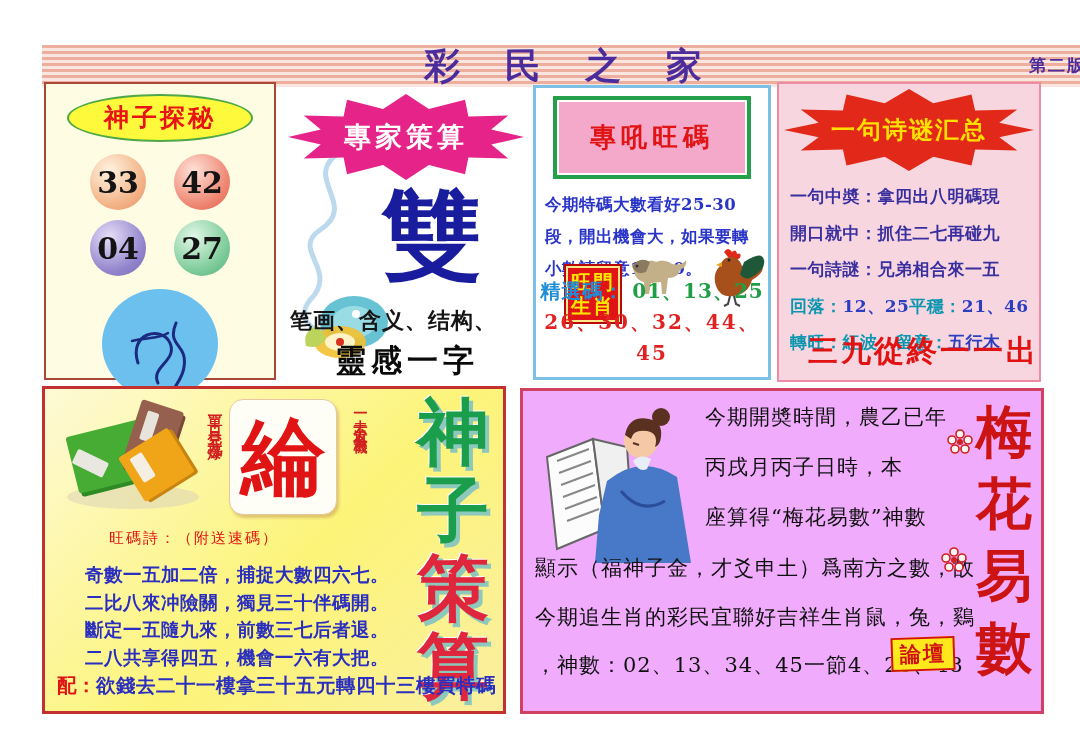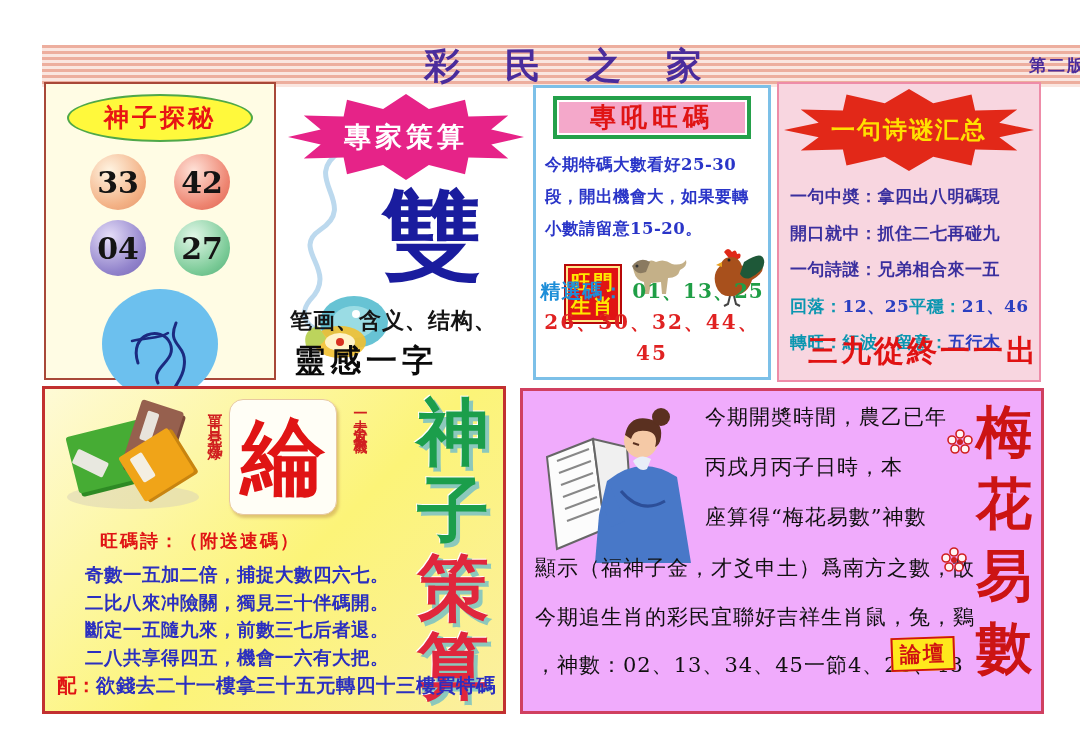--- a/index.html
+++ b/index.html
@@ -32,28 +32,28 @@
   .sec-zhuanjia{left:282px;top:88px;width:248px;height:292px;}
   .starburst{position:absolute;}
   .star-label{position:absolute;left:0;top:0;width:100%;height:100%;display:flex;align-items:center;justify-content:center;
     font-weight:bold;letter-spacing:4px;}
   .star-magenta{left:6px;top:6px;width:236px;height:86px;}
   .star-magenta .star-label{color:#ffffff;font-size:27px;}
   .shuang{position:absolute;left:75px;top:92px;width:150px;text-align:center;
     font-family:"DejaVu Serif",serif;font-weight:bold;font-size:100px;line-height:110px;color:#1A1C9E;}
   .zj-line1{position:absolute;left:8px;top:218px;width:240px;font-family:"DejaVu Serif",serif;
     font-weight:bold;font-size:22px;color:#151515;letter-spacing:1px;}
-  .zj-line2{position:absolute;left:12px;top:252px;width:248px;text-align:left;
+  .zj-line2{position:absolute;left:1px;top:252px;width:248px;text-align:center;
     font-weight:bold;font-size:31px;color:#0A0A0A;letter-spacing:5px;}
 
   
   .box-wangma{left:533px;top:85px;width:232px;height:289px;border:3px solid #7CC0E8;background:#ffffff;}
   .wm-header{margin:8px auto 0;width:190px;border:4px solid #24A04A;background:#F4A8CA;
     box-shadow:inset 0 0 0 2px #ffffff;text-align:center;
-    font-family:"DejaVu Serif",serif;font-weight:bold;font-size:26px;color:#E01414;letter-spacing:5px;padding:0 0;}
+    font-family:"DejaVu Serif",serif;font-weight:bold;font-size:26px;color:#E01414;letter-spacing:5px;padding:20px 0;}
   .wm-para{margin:10px 9px 0;font-family:"DejaVu Serif",serif;font-weight:bold;font-size:16.5px;
     color:#2A35C8;line-height:1.95;letter-spacing:0.5px;}
   .sx-box{position:absolute;left:28px;top:176px;width:54px;height:56px;background:#E01414;border:2px solid #B80808;
     box-shadow:inset 0 0 0 2px #FFE88A;display:flex;flex-direction:column;align-items:center;justify-content:center;
     color:#FFE800;font-weight:bold;font-size:20px;line-height:1.2;letter-spacing:2px;}
   .wm-jingxuan{position:absolute;left:0;bottom:8px;width:100%;text-align:center;
     font-family:"DejaVu Serif",serif;font-weight:bold;font-size:20px;line-height:1.55;letter-spacing:1px;}
   .jx-label{color:#1E8ED8;}
   .jx-green{color:#1F9E46;}
   .jx-red{color:#E02222;letter-spacing:2px;}
@@ -79,22 +79,22 @@
     border:1px solid #E8C8A0;border-radius:14px;box-shadow:2px 3px 3px rgba(170,110,60,.35);
     display:flex;align-items:center;justify-content:center;}
   .lun-char{font-family:"DejaVu Serif",serif;font-weight:bold;font-size:84px;color:#E01414;line-height:1;}
   .sc-vert-mid{position:absolute;left:307px;top:16px;height:130px;font-family:"DejaVu Serif",serif;
     font-weight:bold;font-size:14px;color:#D02020;letter-spacing:4px;}
   .sc-title-col{position:absolute;left:362px;top:4px;width:92px;text-align:center;
     font-weight:bold;font-size:72px;line-height:78px;
     text-shadow:4px 4px 0 #8CC8BC,-1px -1px 0 #ffffff;}
   .sc-green{color:#1B9E4B;}
   .sc-red{color:#E0263C;}
-  .sc-poem-label{position:absolute;left:55px;top:140px;font-family:"DejaVu Serif",serif;
-    font-weight:bold;font-size:18px;color:#E01414;letter-spacing:2px;}
+  .sc-poem-label{position:absolute;left:64px;top:140px;font-family:"DejaVu Serif",serif;
+    font-weight:normal;font-size:15px;color:#E01414;letter-spacing:2px;}
   .sc-poem{position:absolute;left:40px;top:172px;font-family:"DejaVu Serif",serif;
     font-weight:bold;font-size:18.5px;color:#2B2FC0;line-height:27.5px;letter-spacing:0.5px;white-space:nowrap;}
   .sc-footer{position:absolute;left:12px;top:283px;font-family:"DejaVu Serif",serif;
     font-weight:bold;font-size:19.5px;white-space:nowrap;}
   .sc-footer .lbl{color:#E01414;}
   .sc-footer .txt{color:#2B2FC0;letter-spacing:0.5px;}
 
   
   .box-meihua{left:520px;top:388px;width:518px;height:320px;background:#f0abfc;border:3px solid #D04060;}
   .mh-line{position:absolute;font-family:"DejaVu Serif",serif;font-size:21px;color:#101010;

